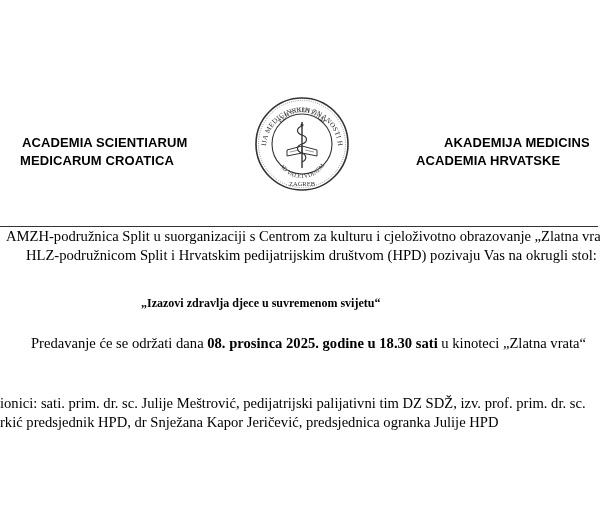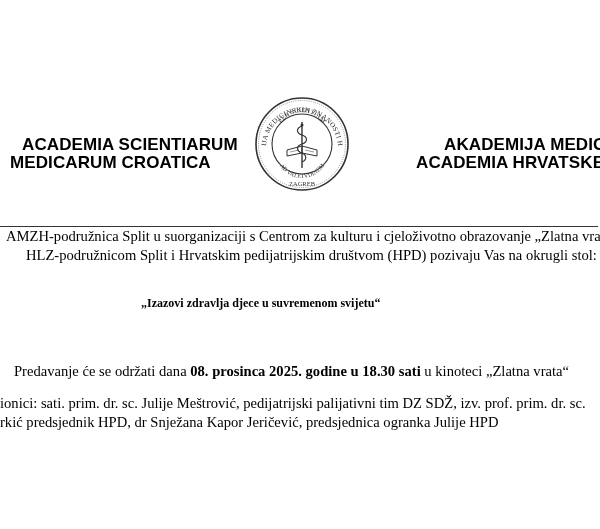--- a/index.html
+++ b/index.html
@@ -1,31 +1,31 @@
 <!DOCTYPE html>
 <html><head>
 <meta charset="utf-8">
 <style>
   html, body { margin: 0; padding: 0; background: #ffffff; }
   body { width: 600px; height: 529px; position: relative; overflow: hidden; color: #000; }
   .abs { position: absolute; white-space: nowrap; }
-  .sans { font-family: "Liberation Sans", sans-serif; font-weight: bold; font-size: 17px; letter-spacing: 0.1px; }
+  .sans { font-family: "Liberation Sans", sans-serif; font-weight: bold; font-size: 13px; letter-spacing: 0.1px; }
   .serif { font-family: "Liberation Serif", serif; font-size: 14.6px; }
   .title { font-family: "Liberation Serif", serif; font-weight: bold; font-size: 12px; }
   .rule { position: absolute; left: 0; top: 226px; width: 598px; height: 1px; background: #333; }
   b { font-weight: bold; }
   .seal { position: absolute; left: 254px; top: 96px; width: 96px; height: 96px; }
 </style>
 </head>
 <body>
 
 <div>
 
   <div class="abs sans" style="left:22px; top:135px;">ACADEMIA SCIENTIARUM</div>
-  <div class="abs sans" style="left:10px; top:153px;">MEDICARUM CROATICA</div>
+  <div class="abs sans" style="left:20px; top:153px;">MEDICARUM CROATICA</div>
 
   <svg class="seal" viewBox="0 0 96 96">
     <circle cx="48" cy="48" r="46" fill="none" stroke="#333" stroke-width="1.6"></circle>
     <circle cx="48" cy="48" r="43.5" fill="none" stroke="#555" stroke-width="0.6" stroke-dasharray="1 1.2"></circle>
     <circle cx="48" cy="48" r="30" fill="none" stroke="#333" stroke-width="1.1"></circle>
     <defs>
       <path id="arcTop" d="M 12 52 A 36 36 0 0 1 84 52"></path>
       <path id="arcInnerTop" d="M 24 40 A 24 24 0 0 1 72 40"></path>
       <path id="arcInnerBottom" d="M 22 56 A 26 26 0 0 0 74 56"></path>
     </defs>
@@ -53,20 +53,20 @@
   <div class="abs sans" style="left:444px; top:135px;">AKADEMIJA MEDICINS</div>
   <div class="abs sans" style="left:416px; top:153px;">ACADEMIA  HRVATSKE</div>
 
   <div class="rule"></div>
 
   <div class="abs serif" style="left:6px; top:228px;">AMZH-podružnica Split u suorganizaciji s Centrom za kulturu i cjeloživotno obrazovanje „Zlatna vrata“</div>
   <div class="abs serif" style="left:26px; top:247px;">HLZ-podružnicom Split i Hrvatskim pedijatrijskim društvom (HPD) pozivaju Vas na okrugli stol:</div>
 
   <div class="abs title" style="left:141px; top:296px;">„Izazovi zdravlja djece u suvremenom svijetu“</div>
 
-  <div class="abs serif" style="left:14px; top:335px;margin-top:28px;">
+  <div class="abs serif" style="left:31px; top:335px;">
     <span>Predavanje će se održati dana </span><b>08. prosinca 2025. godine u 18.30 sati</b><span> u kinoteci „Zlatna vrata“</span>
   </div>
 
   <div class="abs serif" style="left:0px; top:395px;">ionici: sati. prim. dr. sc. Julije Meštrović, pedijatrijski palijativni tim DZ SDŽ, izv. prof. prim. dr. sc.</div>
   <div class="abs serif" style="left:0px; top:414px;">rkić predsjednik HPD, dr Snježana Kapor Jeričević, predsjednica ogranka Julije HPD</div>
 
 </div>
 
 </body></html>

